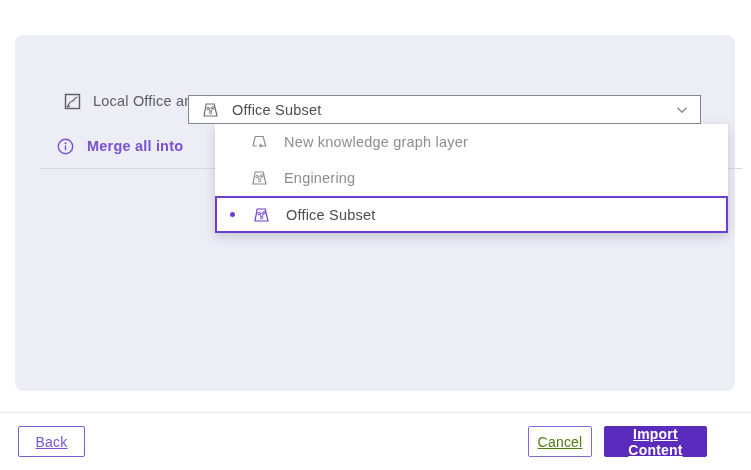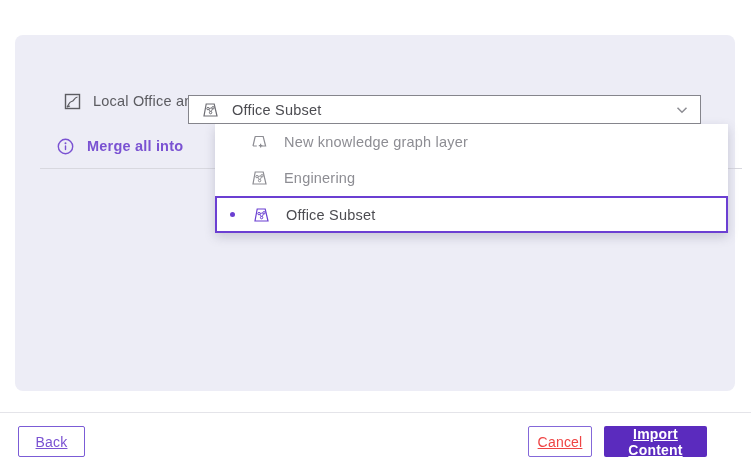--- a/index.html
+++ b/index.html
@@ -169,21 +169,21 @@
   .btn-back {
     left: 18px;
     width: 67px;
     border: 1px solid #7b5cd6;
     color: #7a52d2;
   }
   .btn-cancel {
     left: 528px;
     width: 64px;
     border: 1px solid #8468d9;
-    color: #ef4444;
+    color: #4d7c0f;
   }
   .btn-import {
     left: 604px;
     width: 103px;
     border: none;
     background: #5b2bbe;
     color: #ffffff;
     font-weight: 600;
   }
 

